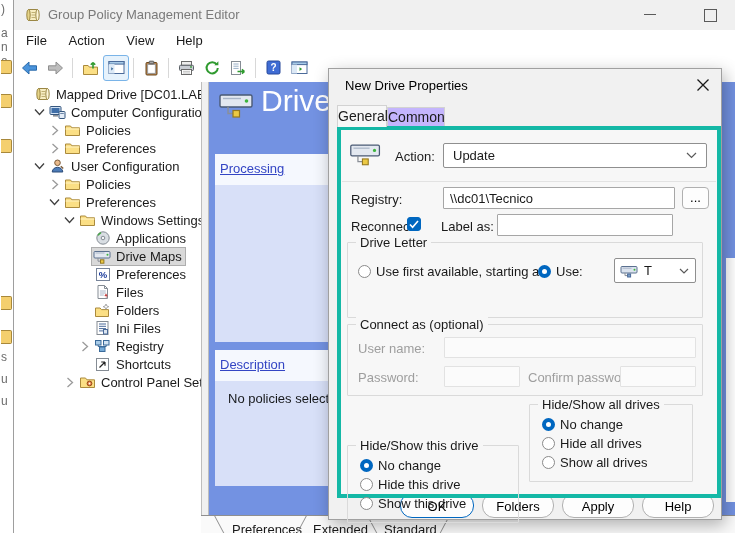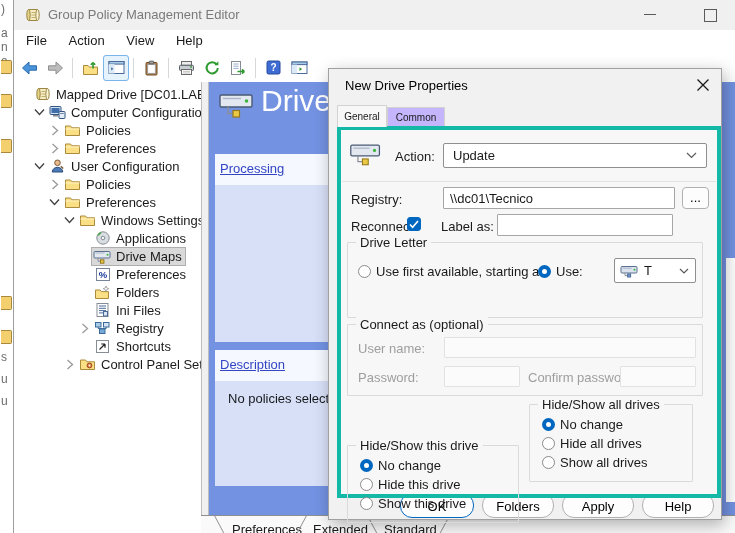--- a/index.html
+++ b/index.html
@@ -60,21 +60,21 @@
   .slant{position:absolute;top:0;width:1px;height:18px;background:#8f8f8f;}
   .bs{transform:skewX(28deg);}
   .sl{transform:skewX(-28deg);}
   .btab{position:absolute;top:6px;font-size:13px;color:#1a1a1a;white-space:nowrap;}
 
   
   #dialog{left:328px;top:68px;width:394px;height:452px;background:#f1f1f1;border:1px solid #a0a0a0;
           box-sizing:border-box;box-shadow:3px 5px 16px rgba(0,0,0,.30);z-index:50;}
   #dlg-title{left:16px;top:9px;font-size:13px;color:#000;}
   #dlg-close{right:11px;top:9px;width:14px;height:14px;cursor:pointer;}
-  .dtab{position:absolute;text-align:center;font-size:10px;box-sizing:border-box;}
+  .dtab{position:absolute;text-align:center;font-size:14px;box-sizing:border-box;}
   #tab-general{left:8px;top:36px;width:50px;height:22px;line-height:21px;background:#f7f7f7;
                border:1px solid #d2d2d2;border-bottom:none;z-index:3;}
   #tab-common{left:58px;top:38px;width:58px;height:20px;line-height:19px;background:#c4b5fd;
               border:1px solid #d2d2d2;z-index:1;}
   #page{left:8px;top:57px;width:376px;height:364px;background:#f7f7f7;border:4px solid #14b8a6;z-index:2;box-sizing:content-box;}
 
   .flabel{position:absolute;font-size:13px;color:#1a1a1a;white-space:nowrap;}
   .flabel.dis{color:#9e9e9e;}
   .tinput{position:absolute;border:1px solid #a6a6a6;background:#fff;font:13px "Liberation Sans",sans-serif;
           padding:0 6px;box-sizing:border-box;height:22px;border-radius:1px;color:#1a1a1a;}
@@ -387,20 +387,34 @@
               <text x="8" y="11" font-size="9.5" font-weight="bold" fill="#1a3a9a" text-anchor="middle" font-family="Liberation Sans,sans-serif">%</text>
             </svg>
           </span>
           <span class="tlabel">Preferences</span>
         </span>
       </div>
       <div class="tree-row" style="padding-left: 64px;">
         <span class="chev"></span>
         <span class="rowinner">
           <span class="ticon">
+            <svg width="16" height="16" viewBox="0 0 16 16">
+              <path d="M3 1.5h6.5l3 3V14.5H3z" fill="#fff" stroke="#858c94"></path>
+              <path d="M9.5 1.5v3h3" fill="none" stroke="#858c94"></path>
+              <path d="M4.8 7h6M4.8 9h6M4.8 11h4" stroke="#aab6c8"></path>
+              <path d="M11 9.8l1.2 2.1h-2.4zM11 14l1.2-2.1" stroke="#c43c3c" fill="#c43c3c" stroke-width="0.5"></path>
+            </svg>
+          </span>
+          <span class="tlabel">Files</span>
+        </span>
+      </div>
+      <div class="tree-row" style="padding-left: 64px;">
+        <span class="chev"></span>
+        <span class="rowinner">
+          <span class="ticon">
             <svg width="17" height="15" viewBox="0 0 17 15">
               <path d="M1.5 13.5v-8.5h4.6l1.3 1.6h7.1v6.9z" fill="#fbdf85" stroke="#ab8a3c"></path>
               <path d="M12 1l.8 1.9 2 .8-2 .8-.8 1.9-.8-1.9-2-.8 2-.8z" fill="#fff" stroke="#8a8a8a" stroke-width="0.7"></path>
             </svg>
           </span>
           <span class="tlabel">Folders</span>
         </span>
       </div>
       <div class="tree-row" style="padding-left: 64px;">
         <span class="chev"></span>

